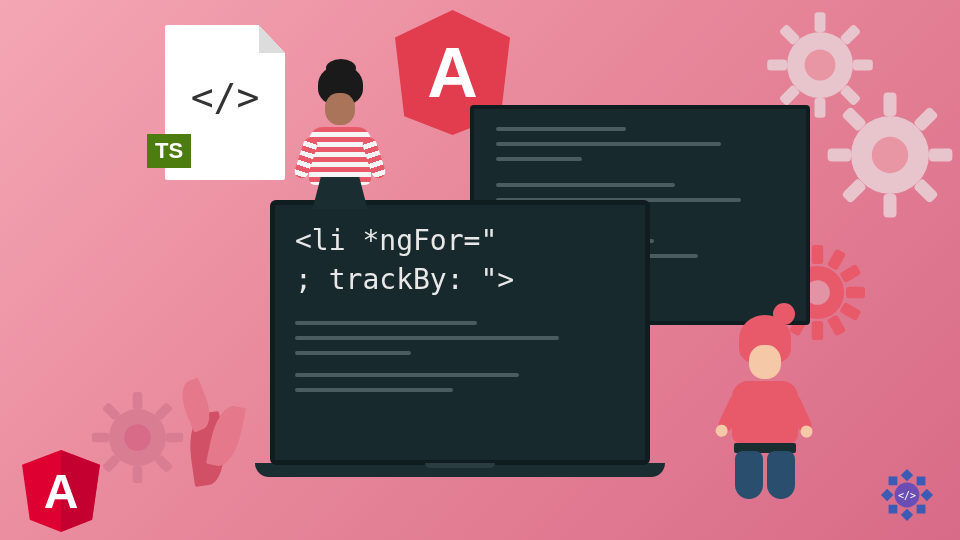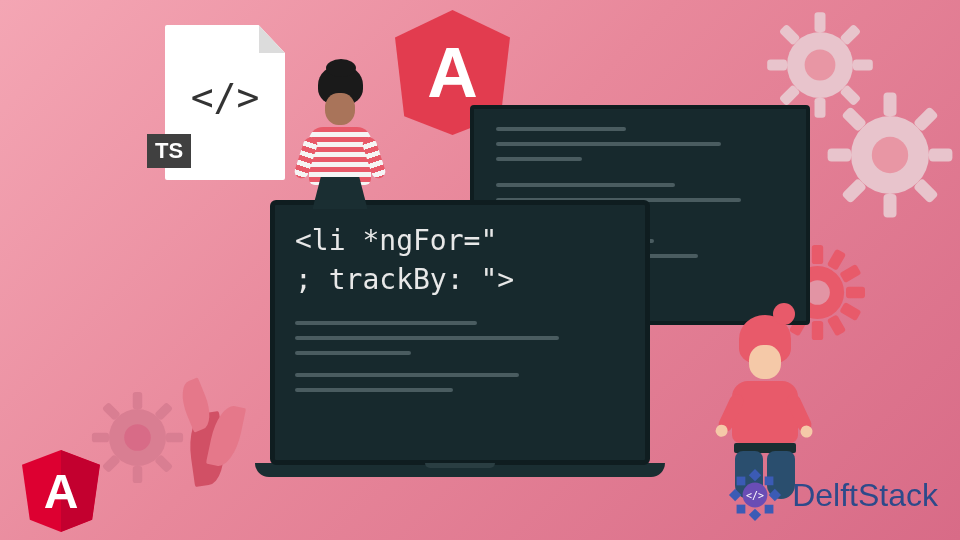--- a/index.html
+++ b/index.html
@@ -7,21 +7,21 @@
 .gear{position:absolute;border-radius:50%}
 .gear svg{width:100%;height:100%}
 .gear-1{top:10px;right:85px;width:110px;height:110px}
 .gear-2{top:90px;right:5px;width:130px;height:130px}
 .gear-3{bottom:55px;left:90px;width:95px;height:95px}
 .gear-4{top:245px;right:95px;width:95px;height:95px}
 .ts-file{position:absolute;top:25px;left:165px;width:120px;height:155px}
 .file-sheet{width:100%;height:100%;background:#fff;border-radius:2px;position:relative;clip-path:polygon(0 0,78% 0,100% 18%,100% 100%,0 100%)}
 .file-fold{position:absolute;top:0;right:0;width:26px;height:28px;background:#dcdcdc;clip-path:polygon(0 0,100% 100%,0 100%)}
 .file-code{position:absolute;top:50px;left:0;width:100%;text-align:center;font-family:Consolas,monospace;font-size:38px;color:#333;font-weight:500}
-.ts-badge{position:absolute;bottom:12px;left:-18px;background:#404040;color:#fff;font-weight:700;font-size:22px;padding:4px 8px}
+.ts-badge{position:absolute;bottom:12px;left:-18px;background:#4d7c0f;color:#fff;font-weight:700;font-size:22px;padding:4px 8px}
 .angular-hex{position:absolute;top:10px;left:395px;width:115px;height:125px}
 .hex-shape{width:100%;height:100%;background:#e23c4f;clip-path:polygon(50% 0,100% 22%,92% 85%,50% 100%,8% 85%,0 22%);display:flex;align-items:center;justify-content:center}
 .hex-shape .letter{color:#fff;font-size:70px;font-weight:600;font-family:Arial}
 .back-screen{position:absolute;top:105px;left:470px;width:340px;height:220px;background:#17292d;border-radius:4px;border:4px solid #0f1d20;padding:18px 22px}
 .code-line{height:4px;background:#4a5c60;margin-bottom:11px;border-radius:2px}
 .laptop-main{position:absolute;top:200px;left:255px;width:410px;height:305px}
 .screen-main{width:380px;height:265px;margin:0 auto;background:#17292d;border:5px solid #0f1d20;border-radius:6px;padding:16px 20px;position:relative}
 .code-text{font-family:Consolas,Monaco,monospace;color:#e8e8e8;font-size:28px;line-height:1.4;white-space:pre}
 .laptop-base{width:410px;height:14px;background:#1a2e32;border-radius:0 0 18px 18px;margin-top:-2px}
 .laptop-hinge{width:70px;height:5px;background:#2a3e42;margin:-14px auto 0;border-radius:0 0 6px 6px;position:relative;z-index:2}
@@ -234,14 +234,13 @@
             <path d="M0,-42 L10,-32 L0,-22 L-10,-32 Z" transform="rotate(180)"></path>
             <path d="M0,-42 L10,-32 L0,-22 L-10,-32 Z" transform="rotate(225)"></path>
             <path d="M0,-42 L10,-32 L0,-22 L-10,-32 Z" transform="rotate(270)"></path>
             <path d="M0,-42 L10,-32 L0,-22 L-10,-32 Z" transform="rotate(315)"></path>
           </g>
           <circle r="20" fill="#6a4db5"></circle>
           <text x="0" y="6" text-anchor="middle" fill="#fff" font-size="16" font-family="monospace">&lt;/&gt;</text>
         </g>
       </svg>
   </div>
-  <span class="delft-text">DelftStack</span>
 </div>
 
 </body></html>

